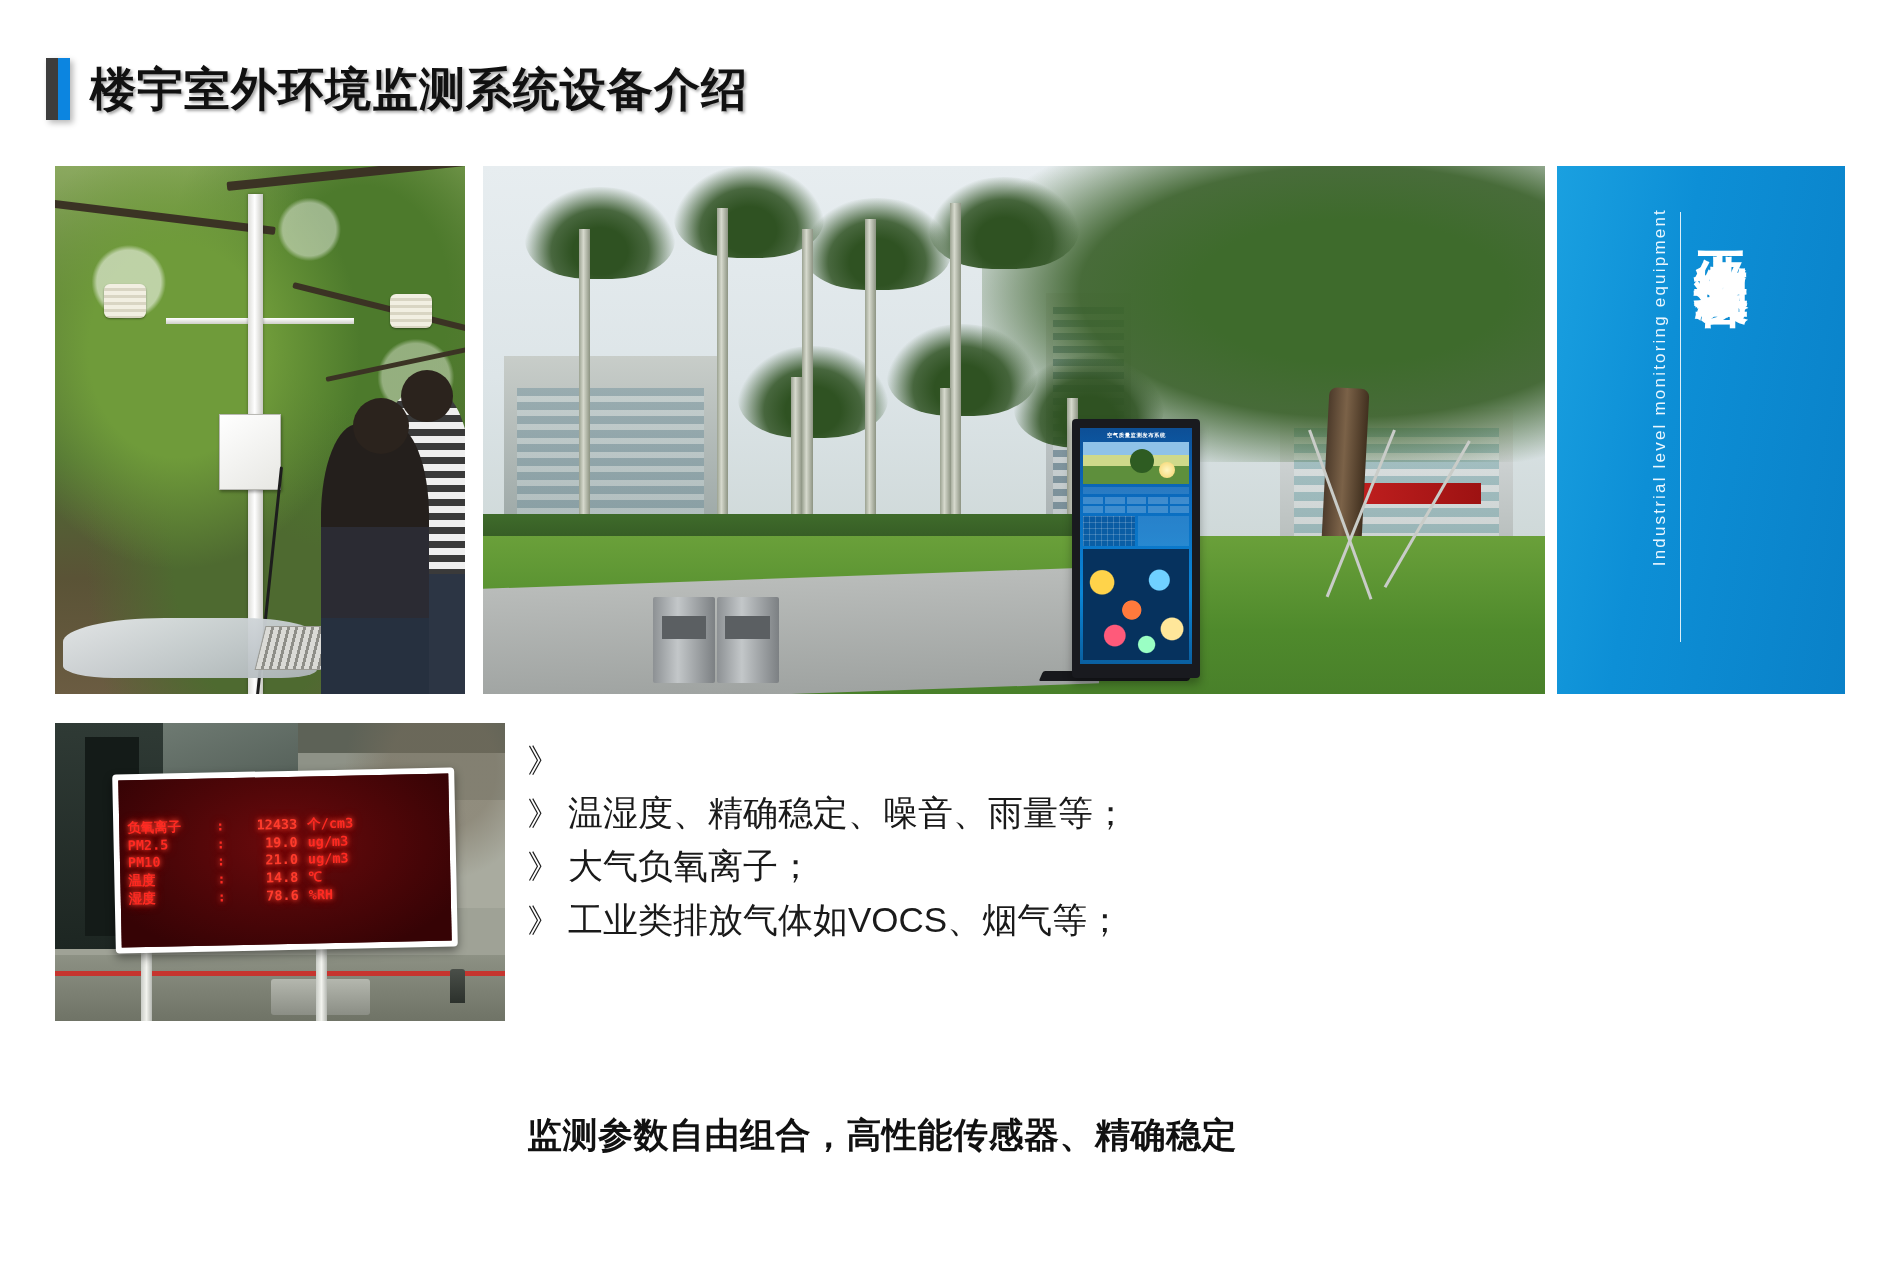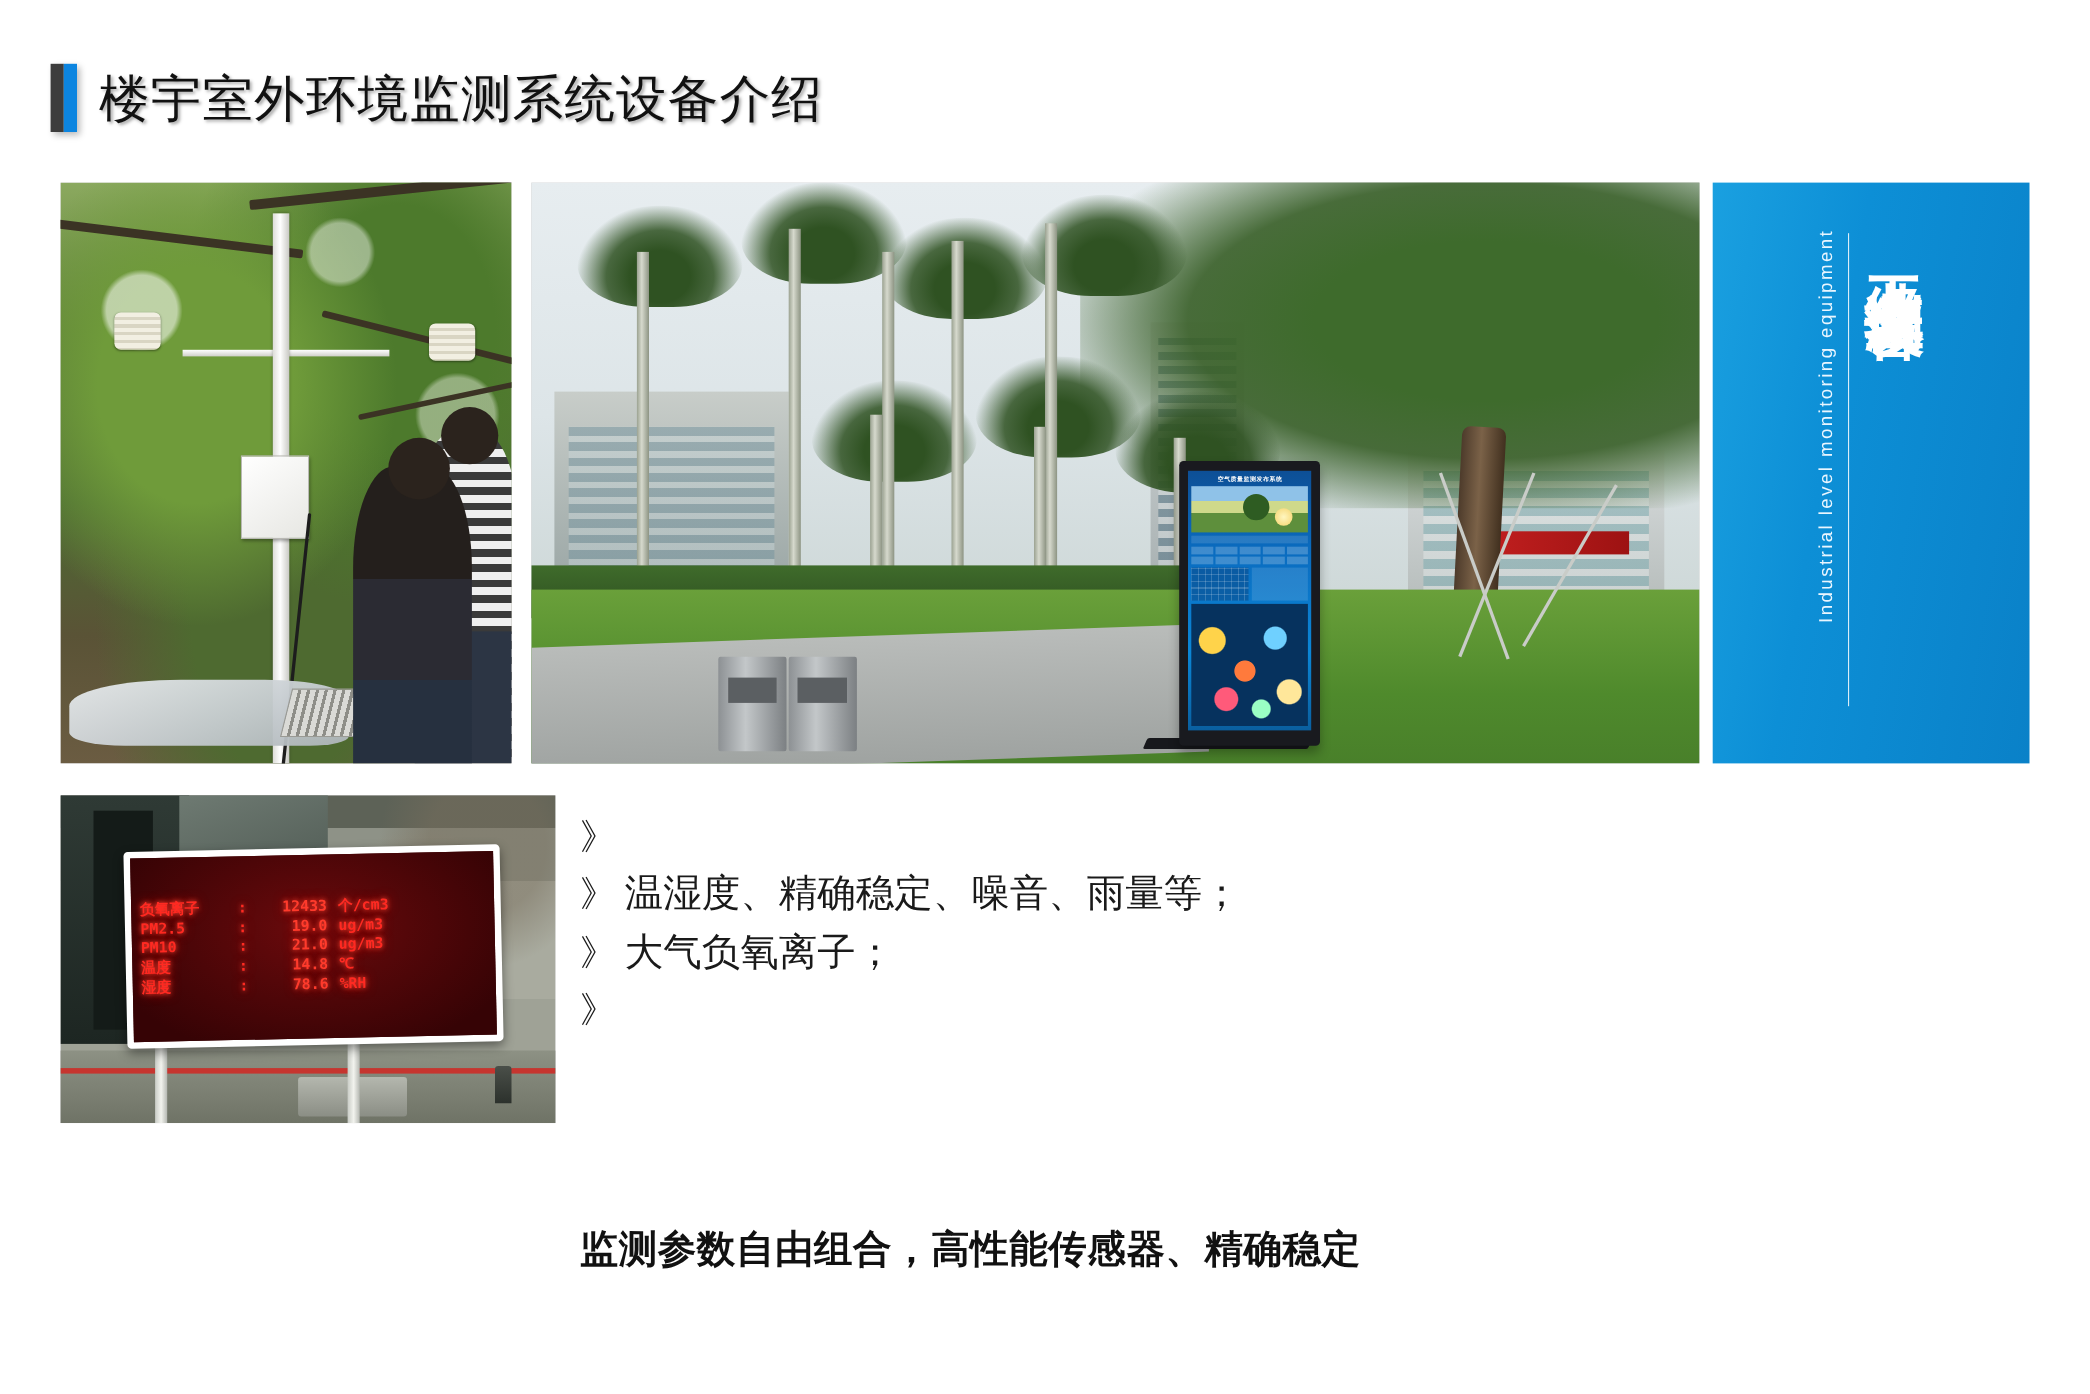--- a/index.html
+++ b/index.html
@@ -13,21 +13,21 @@
 
   
   .title-row {
     position: absolute; left: 46px; top: 58px;
     display: flex; align-items: center;
   }
   .title-bar { display: flex; height: 62px; margin-right: 20px; box-shadow: 3px 3px 6px rgba(0,0,0,.28); }
   .title-bar .seg-dark { width: 12px; background: #3d3d3d; }
   .title-bar .seg-blue { width: 12px; background: #0c85e0; }
   .title-text {
-    font-size: 46px; font-weight: normal; color: #111;
+    font-size: 46px; font-weight: bold; color: #111;
     letter-spacing: 1px; line-height: 1;
     text-shadow: 2px 2px 3px rgba(0,0,0,.35);
     white-space: nowrap;
     text-align: right;
   }
 
   
   .photo { position: absolute; overflow: hidden; background: #cfcfcf; }
 
   
@@ -399,18 +399,19 @@
     <div class="bullet-line">
       <span class="bullet-mark">》</span>
       <span>温湿度、精确稳定、噪音、雨量等；</span>
     </div>
     <div class="bullet-line">
       <span class="bullet-mark">》</span>
       <span>大气负氧离子；</span>
     </div>
     <div class="bullet-line">
       <span class="bullet-mark">》</span>
+      <span>工业类排放气体如VOCS、烟气等；</span>
     </div>
   </div>
 
   <div class="summary">监测参数自由组合，高性能传感器、精确稳定</div>
 
 </div>
 
 </body></html>

